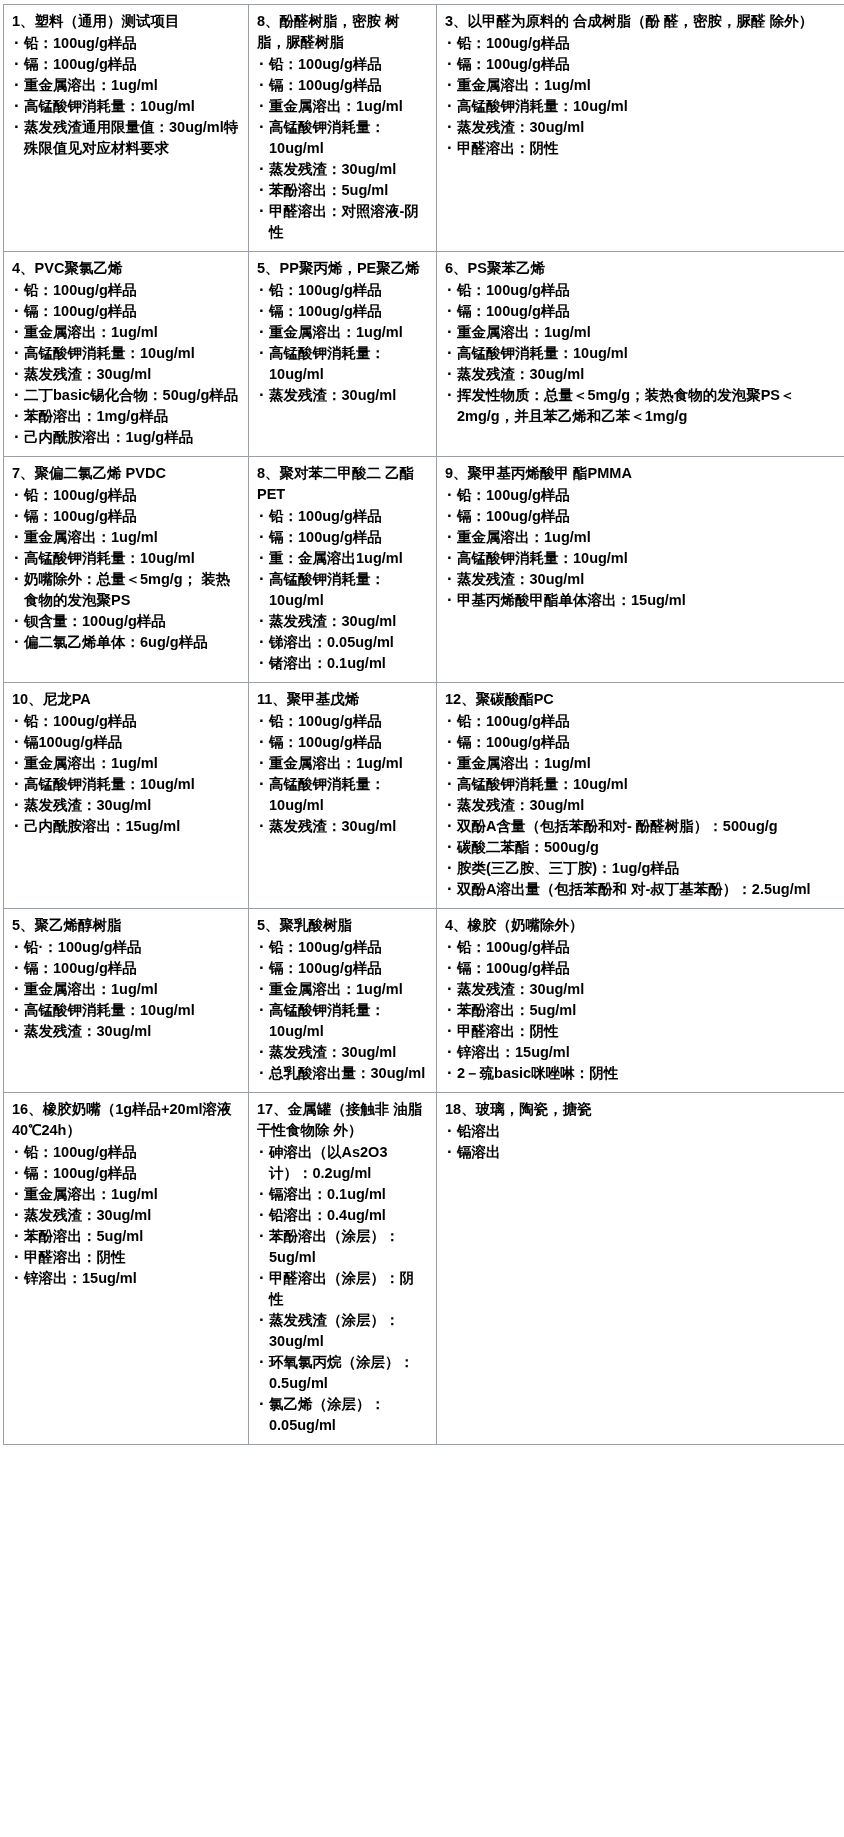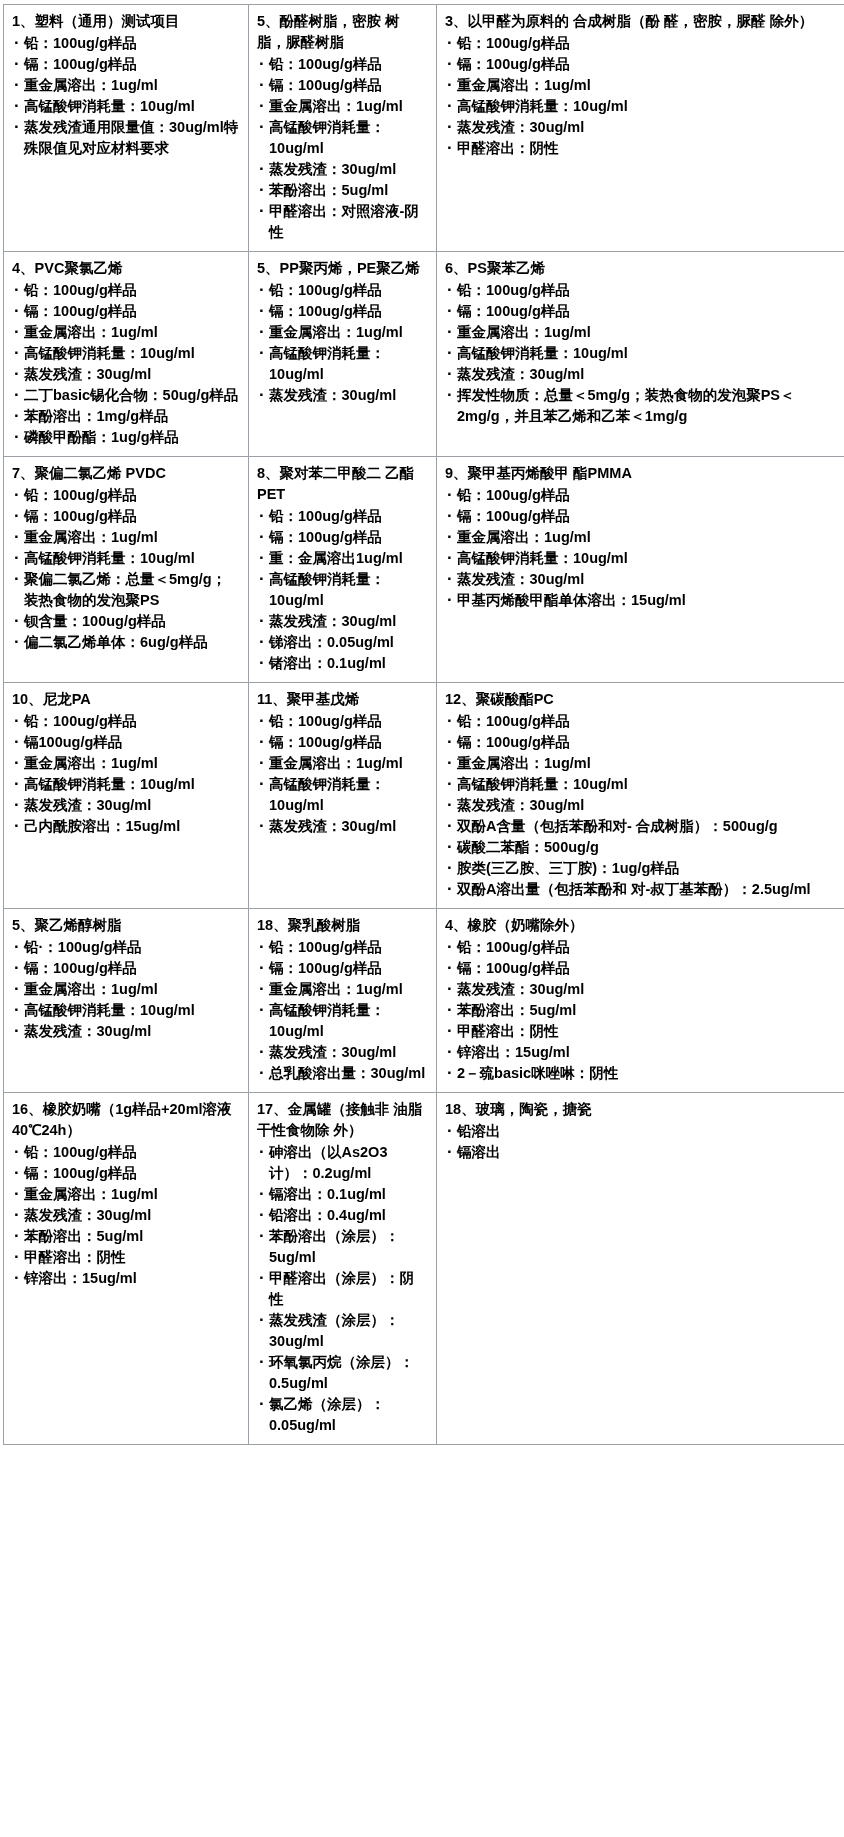--- a/index.html
+++ b/index.html
@@ -71,21 +71,21 @@
             <div class="cell-title">1、塑料（通用）测试项目</div>
             <ul class="items">
               <li>铅：100ug/g样品</li>
               <li>镉：100ug/g样品</li>
               <li>重金属溶出：1ug/ml</li>
               <li>高锰酸钾消耗量：10ug/ml</li>
               <li>蒸发残渣通用限量值：30ug/ml特殊限值见对应材料要求</li>
             </ul>
           </td>
           <td class="c2">
-            <div class="cell-title">5、酚醛树脂，密胺 树脂，脲醛树脂</div>
+            <div class="cell-title">8、酚醛树脂，密胺 树脂，脲醛树脂</div>
             <ul class="items">
               <li>铅：100ug/g样品</li>
               <li>镉：100ug/g样品</li>
               <li>重金属溶出：1ug/ml</li>
               <li>高锰酸钾消耗量：10ug/ml</li>
               <li>蒸发残渣：30ug/ml</li>
               <li>苯酚溶出：5ug/ml</li>
               <li>甲醛溶出：对照溶液-阴性</li>
             </ul>
           </td>
@@ -105,21 +105,21 @@
           <td class="c1">
             <div class="cell-title">4、PVC聚氯乙烯</div>
             <ul class="items">
               <li>铅：100ug/g样品</li>
               <li>镉：100ug/g样品</li>
               <li>重金属溶出：1ug/ml</li>
               <li>高锰酸钾消耗量：10ug/ml</li>
               <li>蒸发残渣：30ug/ml</li>
               <li>二丁basic锡化合物：50ug/g样品</li>
               <li>苯酚溶出：1mg/g样品</li>
-              <li>磷酸甲酚酯：1ug/g样品</li>
+              <li>己内酰胺溶出：1ug/g样品</li>
             </ul>
           </td>
           <td class="c2">
             <div class="cell-title">5、PP聚丙烯，PE聚乙烯</div>
             <ul class="items">
               <li>铅：100ug/g样品</li>
               <li>镉：100ug/g样品</li>
               <li>重金属溶出：1ug/ml</li>
               <li>高锰酸钾消耗量：10ug/ml</li>
               <li>蒸发残渣：30ug/ml</li>
@@ -138,21 +138,21 @@
           </td>
         </tr>
         <tr>
           <td class="c1">
             <div class="cell-title">7、聚偏二氯乙烯 PVDC</div>
             <ul class="items">
               <li>铅：100ug/g样品</li>
               <li>镉：100ug/g样品</li>
               <li>重金属溶出：1ug/ml</li>
               <li>高锰酸钾消耗量：10ug/ml</li>
-              <li>聚偏二氯乙烯：总量＜5mg/g； 装热食物的发泡聚PS</li>
+              <li>奶嘴除外：总量＜5mg/g； 装热食物的发泡聚PS</li>
               <li>钡含量：100ug/g样品</li>
               <li>偏二氯乙烯单体：6ug/g样品</li>
             </ul>
           </td>
           <td class="c2">
             <div class="cell-title">8、聚对苯二甲酸二 乙酯PET</div>
             <ul class="items">
               <li>铅：100ug/g样品</li>
               <li>镉：100ug/g样品</li>
               <li>重：金属溶出1ug/ml</li>
@@ -197,40 +197,40 @@
             </ul>
           </td>
           <td class="c3">
             <div class="cell-title">12、聚碳酸酯PC</div>
             <ul class="items">
               <li>铅：100ug/g样品</li>
               <li>镉：100ug/g样品</li>
               <li>重金属溶出：1ug/ml</li>
               <li>高锰酸钾消耗量：10ug/ml</li>
               <li>蒸发残渣：30ug/ml</li>
-              <li>双酚A含量（包括苯酚和对- 合成树脂）：500ug/g</li>
+              <li>双酚A含量（包括苯酚和对- 酚醛树脂）：500ug/g</li>
               <li>碳酸二苯酯：500ug/g</li>
               <li>胺类(三乙胺、三丁胺)：1ug/g样品</li>
               <li>双酚A溶出量（包括苯酚和 对-叔丁基苯酚）：2.5ug/ml</li>
             </ul>
           </td>
         </tr>
         <tr>
           <td class="c1">
             <div class="cell-title">5、聚乙烯醇树脂</div>
             <ul class="items">
               <li>铅·：100ug/g样品</li>
               <li>镉：100ug/g样品</li>
               <li>重金属溶出：1ug/ml</li>
               <li>高锰酸钾消耗量：10ug/ml</li>
               <li>蒸发残渣：30ug/ml</li>
             </ul>
           </td>
           <td class="c2">
-            <div class="cell-title">18、聚乳酸树脂</div>
+            <div class="cell-title">5、聚乳酸树脂</div>
             <ul class="items">
               <li>铅：100ug/g样品</li>
               <li>镉：100ug/g样品</li>
               <li>重金属溶出：1ug/ml</li>
               <li>高锰酸钾消耗量：10ug/ml</li>
               <li>蒸发残渣：30ug/ml</li>
               <li>总乳酸溶出量：30ug/ml</li>
             </ul>
           </td>
           <td class="c3">

